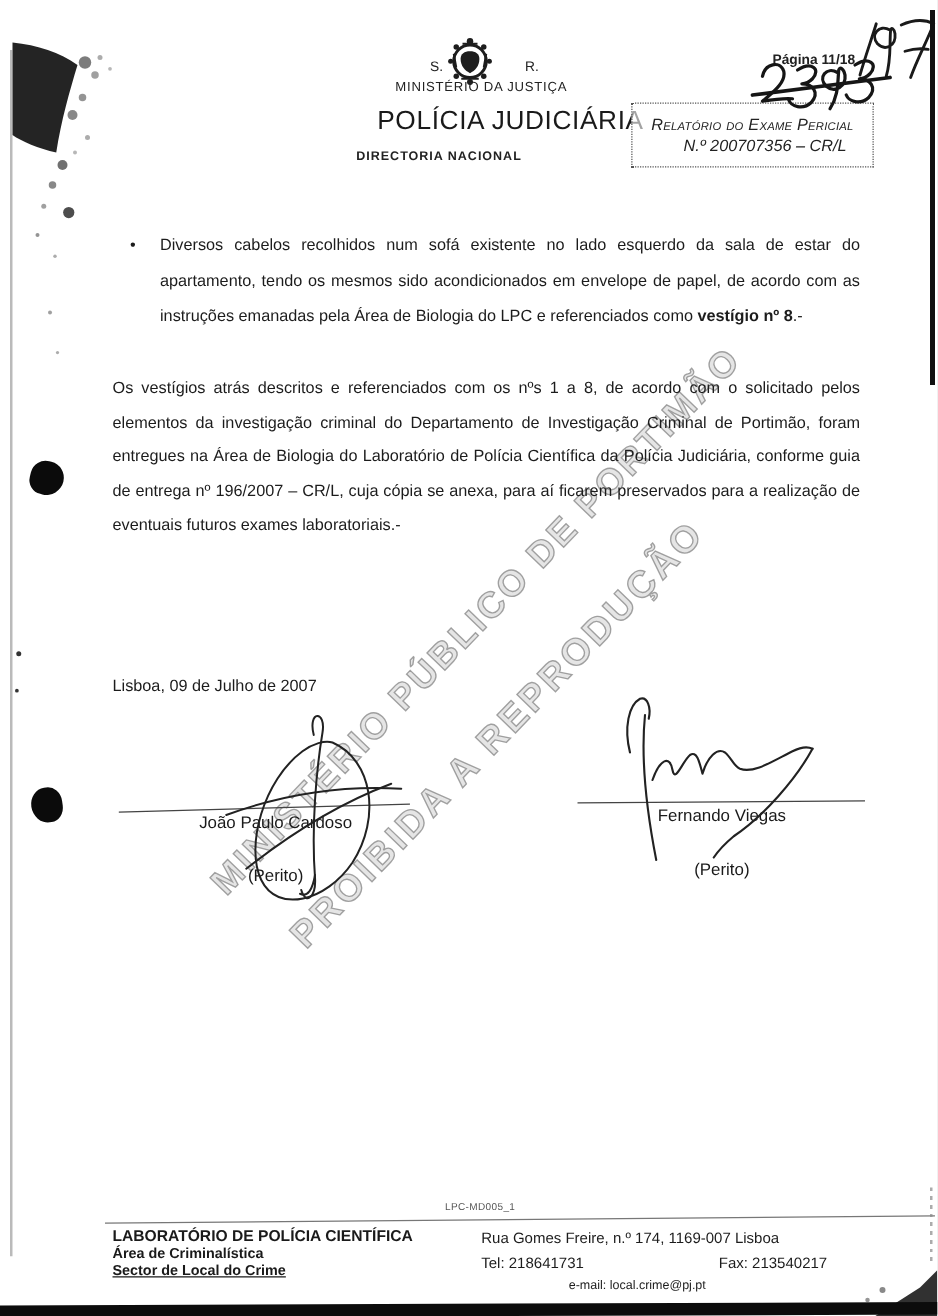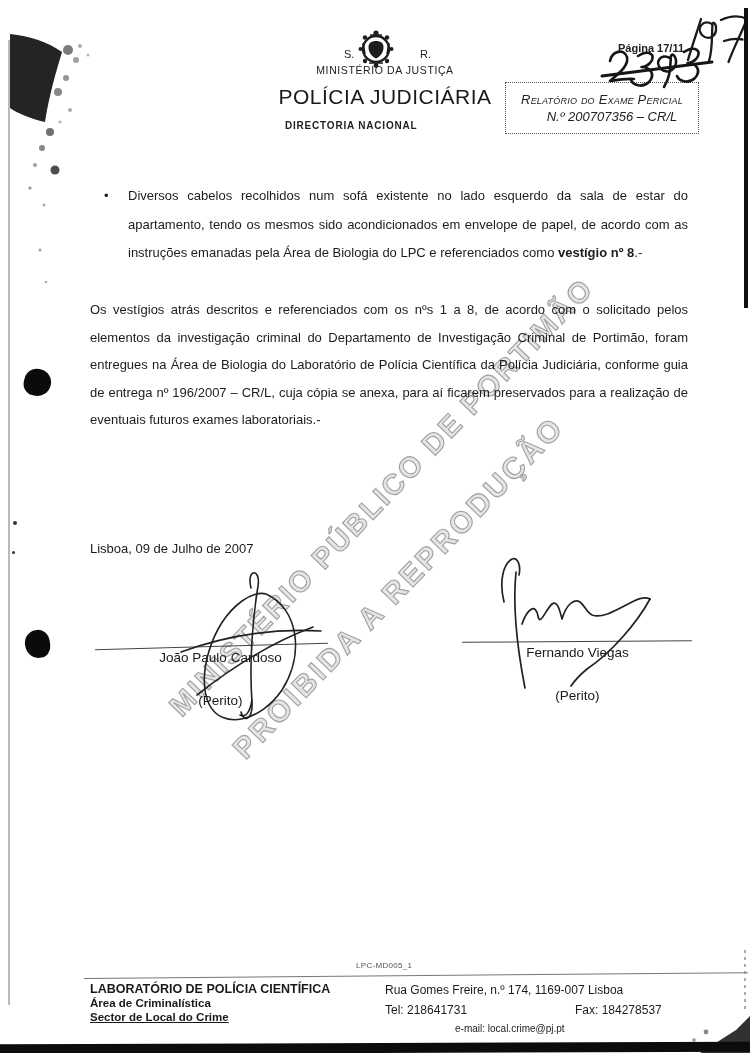--- a/index.html
+++ b/index.html
@@ -9,21 +9,21 @@
     margin:0 auto;
     background:#fff;
     overflow:hidden;
     font-family:"Liberation Sans", sans-serif;
     color:#1c1c1c;
   }
   .abs{position:absolute;}
   
   .hdr-initial{font-size:11px;color:#222;}
   .hdr-ministry{left:285px;top:64px;width:200px;text-align:center;font-size:10.5px;letter-spacing:.6px;color:#222;}
-  .hdr-org{left:255px;top:85px;width:260px;text-align:center;font-size:21px;letter-spacing:.5px;color:#1a1a1a;}
+  .hdr-org{left:255px;top:85px;width:260px;text-align:right;font-size:21px;letter-spacing:.5px;color:#1a1a1a;}
   .hdr-dir{left:285px;top:120px;width:200px;text-align:left;font-size:10px;letter-spacing:.8px;color:#222;font-weight:bold;}
   .page-label{left:618px;top:42px;font-size:11px;font-weight:bold;color:#222;}
   .report-box{
     left:505px;top:82px;width:192px;height:50px;
     border:1.5px dotted #555;
     display:flex;flex-direction:column;justify-content:center;align-items:center;
     background:rgba(255,255,255,.6);
     font-style:italic;
   }
   .report-box .l1{font-variant:small-caps;font-size:13px;letter-spacing:.2px;color:#222;}
@@ -90,21 +90,21 @@
     <circle cx="9" cy="33" r="2.2" fill="#1d1d1d"></circle>
     <circle cx="31" cy="33" r="2.2" fill="#1d1d1d"></circle>
     <circle cx="20" cy="37.5" r="2.4" fill="#1d1d1d"></circle>
     <path d="M14 7 L26 7 M7 15 L9 26 M33 15 L31 26 M13 35 L27 35" stroke="#1d1d1d" stroke-width="1.6"></path>
   </svg>
   <span class="abs hdr-initial" style="left:420px;top:48px;">R.</span>
   <div class="abs hdr-ministry">MINISTÉRIO DA JUSTIÇA</div>
   <div class="abs hdr-org">POLÍCIA JUDICIÁRIA</div>
   <div class="abs hdr-dir">DIRECTORIA NACIONAL</div>
 
-  <div class="abs page-label">Página 17/11</div>
+  <div class="abs page-label">Página 11/18</div>
 
   <div class="abs report-box">
     <div class="l1">Relatório do Exame Pericial</div>
     <div class="l2">N.º 200707356 – CR/L</div>
   </div>
 
   <div class="abs body-par bullet-par">
     <span class="bullet-dot">•</span>
     <span><span>Diversos cabelos recolhidos num sofá existente no lado esquerdo da sala de estar do apartamento, tendo os mesmos sido acondicionados em envelope de papel, de acordo com as instruções emanadas pela Área de Biologia do LPC e referenciados como </span><b>vestígio nº 8</b><span>.-</span></span>
   </div>
@@ -120,21 +120,21 @@
   <div class="abs sig-name" style="left:475px;top:645px;width:205px;">Fernando Viegas</div>
   <div class="abs sig-role" style="left:475px;top:663px;width:205px;">(Perito)</div>
 
   <div class="abs form-code">LPC-MD005_1</div>
   <div class="abs footer-rule"></div>
   <div class="abs ft-lab">LABORATÓRIO DE POLÍCIA CIENTÍFICA</div>
   <div class="abs ft-area">Área de Criminalística</div>
   <div class="abs ft-sector">Sector de Local do Crime</div>
   <div class="abs ft-addr">Rua Gomes Freire, n.º 174, 1169-007 Lisboa</div>
   <div class="abs ft-tel">Tel: 218641731</div>
-  <div class="abs ft-fax">Fax: 184278537</div>
+  <div class="abs ft-fax">Fax: 213540217</div>
   <div class="abs ft-mail">e-mail: local.crime@pj.pt</div>
 
   <svg class="overlay" width="750" height="1053" viewBox="0 0 750 1053">
 
     <g fill="none" stroke="#1a1a1a" stroke-width="2.3" stroke-linecap="round" stroke-linejoin="round">
       <path d="M688 60 C692 46 697 32 701 19"></path>
       <path d="M712 24 C703 19 696 28 702 35 C708 41 717 37 716 27 C715.5 23 713 21.5 712.5 24 C711.5 36 713 48 709 61"></path>
       <path d="M721 20 C731 15.5 740 15.5 747 19 C741.5 33 733.5 48 728.5 62"></path>
       <path d="M724 41 C730.5 39 737 38.5 742.5 39.5"></path>
     </g>

